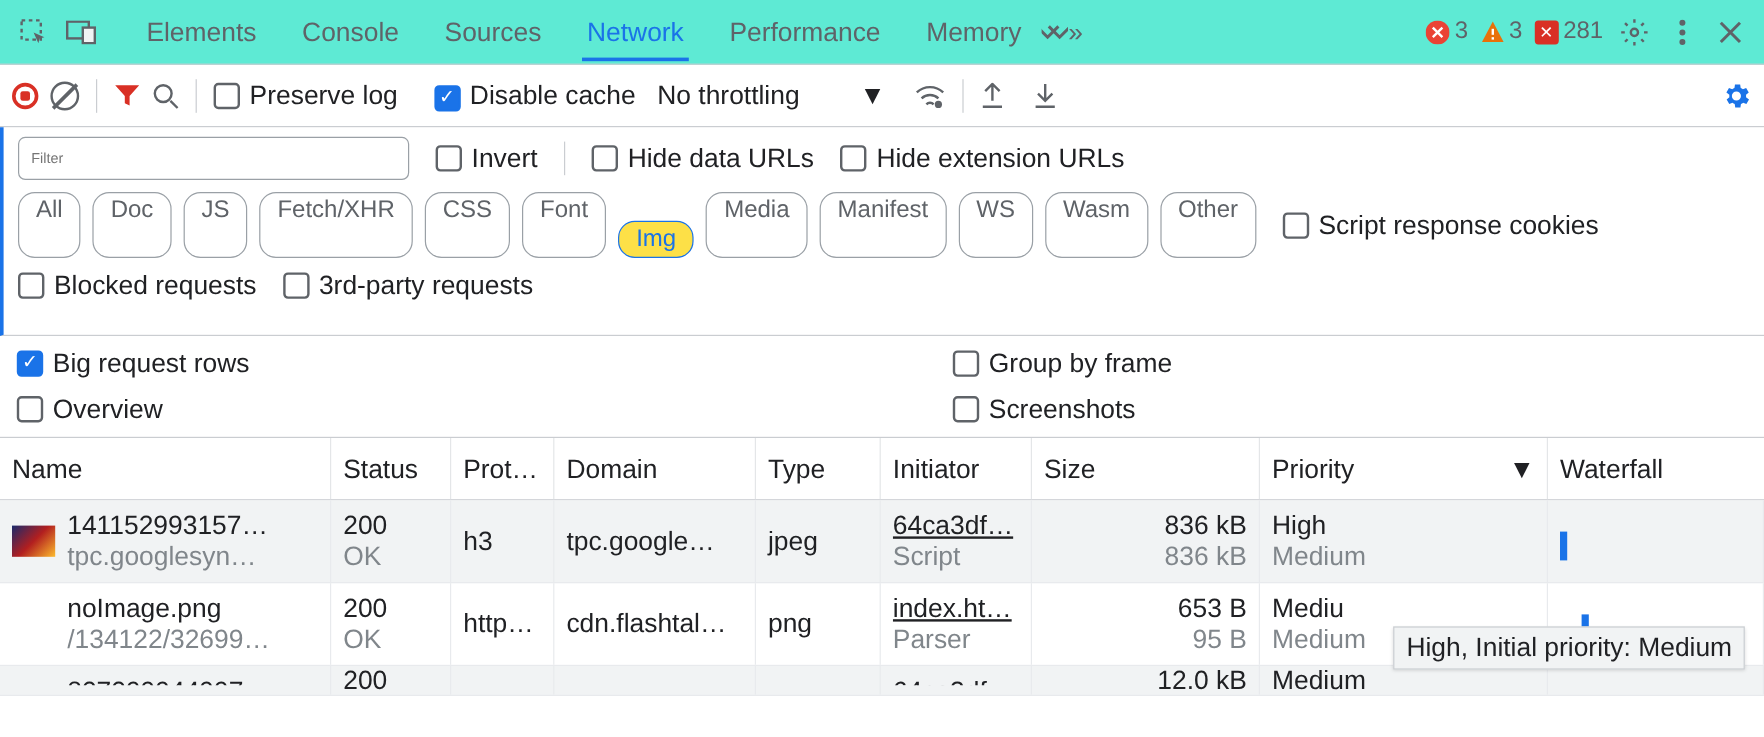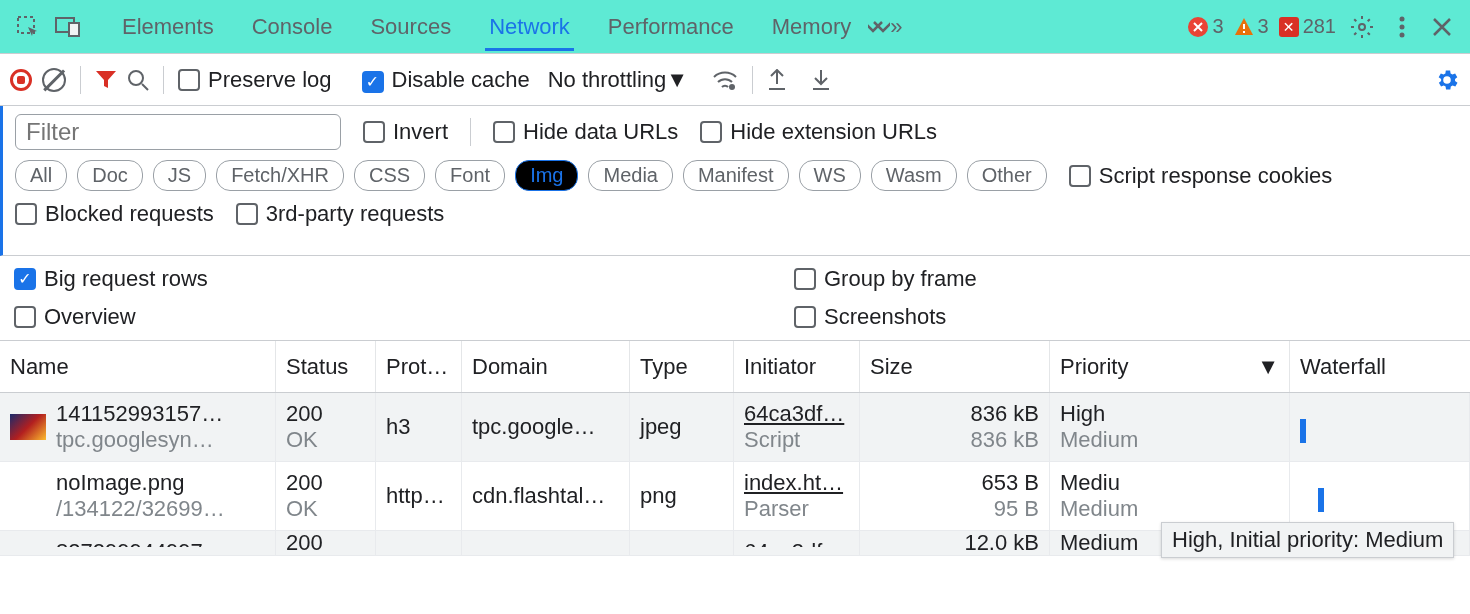--- a/index.html
+++ b/index.html
@@ -54,41 +54,41 @@
   .clear-icon::after{content:"";position:absolute;width:28px;height:2.5px;background:#5f6368;top:9px;left:-4px;transform:rotate(-45deg);}
   .filter-icon{color:#d93025;}
   .cbx {
     width:22px;height:22px;border:2px solid #5f6368;border-radius:4px;
     display:inline-flex;align-items:center;justify-content:center;
     margin-right:8px;flex-shrink:0;
   }
   .cbx.checked{background:#1a73e8;border-color:#1a73e8;}
   .cbx.checked::after{content:"✓";color:#fff;font-size:16px;line-height:1;}
   .cbx-row{display:flex;align-items:center;white-space:nowrap;}
-  .throttle{display:flex;margin-left:8px;}
+  .throttle{display:flex;gap:50px;margin-left:8px;}
   .toolbar .spacer{flex:1;}
   .gear{color:#1a73e8;}
   
   .filterbar{
     border-bottom:1px solid #cacdd1;
     padding:8px 12px 12px;
     border-left:3px solid #1a73e8;
   }
   .filterbar .row{display:flex;align-items:center;gap:22px;margin-bottom:10px;flex-wrap:wrap;}
   .filterbar .row:last-child{margin-bottom:16px;}
   .filter-input{
     width:326px;height:36px;border:1px solid #9aa0a6;border-radius:6px;
-    padding:0 10px;font-size:24px;color:#9aa0a6;
+    padding:0 10px;font-size:12px;color:#9aa0a6;
   }
   .chips{display:flex;gap:10px;}
   .chip{
     border:1px solid #9aa0a6;border-radius:14px;padding:3px 14px;
     font-size:20px;color:#5f6368;cursor:pointer;
   }
-  .chip.sel{background:#000000;border-color:#1a73e8;color:#1a73e8;}
+  .chip.sel{background:#fde047;border-color:#1a73e8;color:#1a73e8;margin-top:24px;}
   .fsep{width:1px;height:28px;background:#cacdd1;}
   
   .settings{
     border-bottom:1px solid #cacdd1;
     padding:10px 14px;
   }
   .settings .srow{display:flex;gap:80px;margin-bottom:12px;}
   .settings .srow:last-child{margin-bottom:0;}
   .settings .cell{display:flex;align-items:center;min-width:700px;}
   

